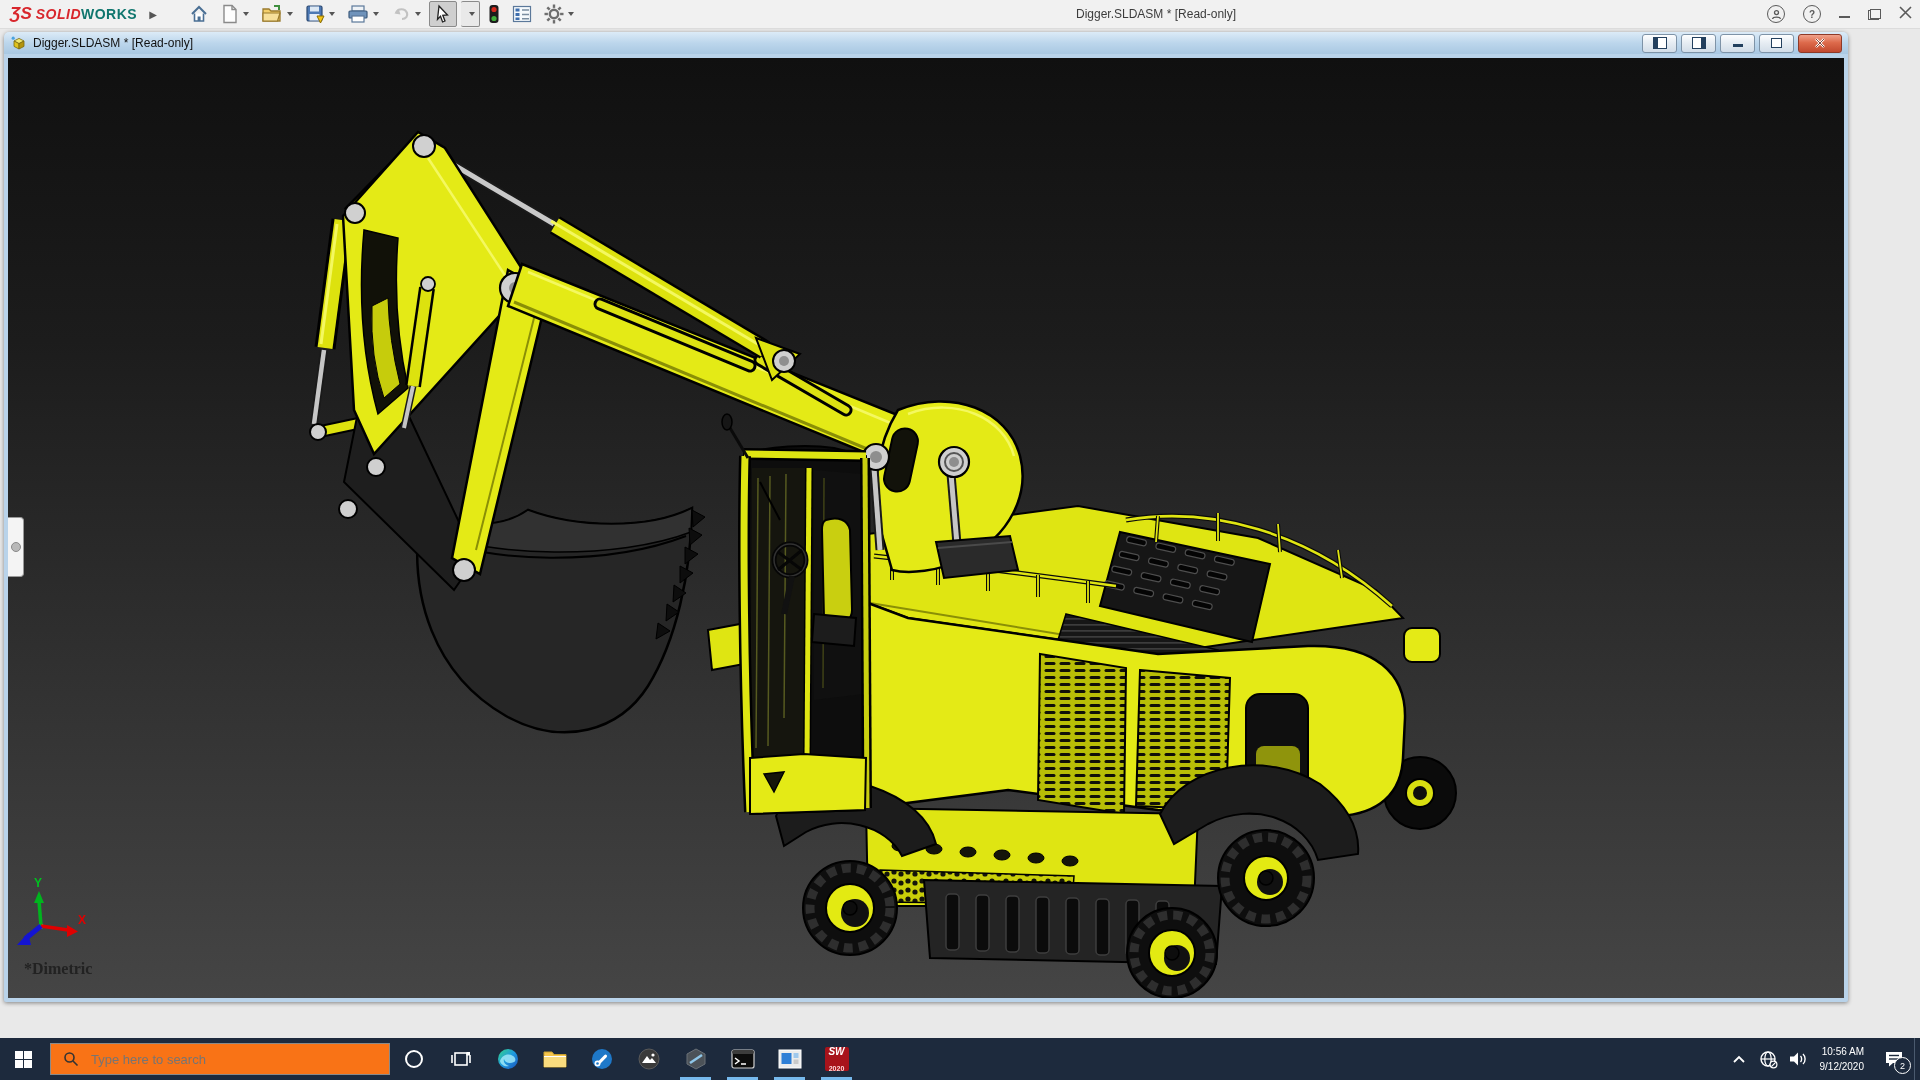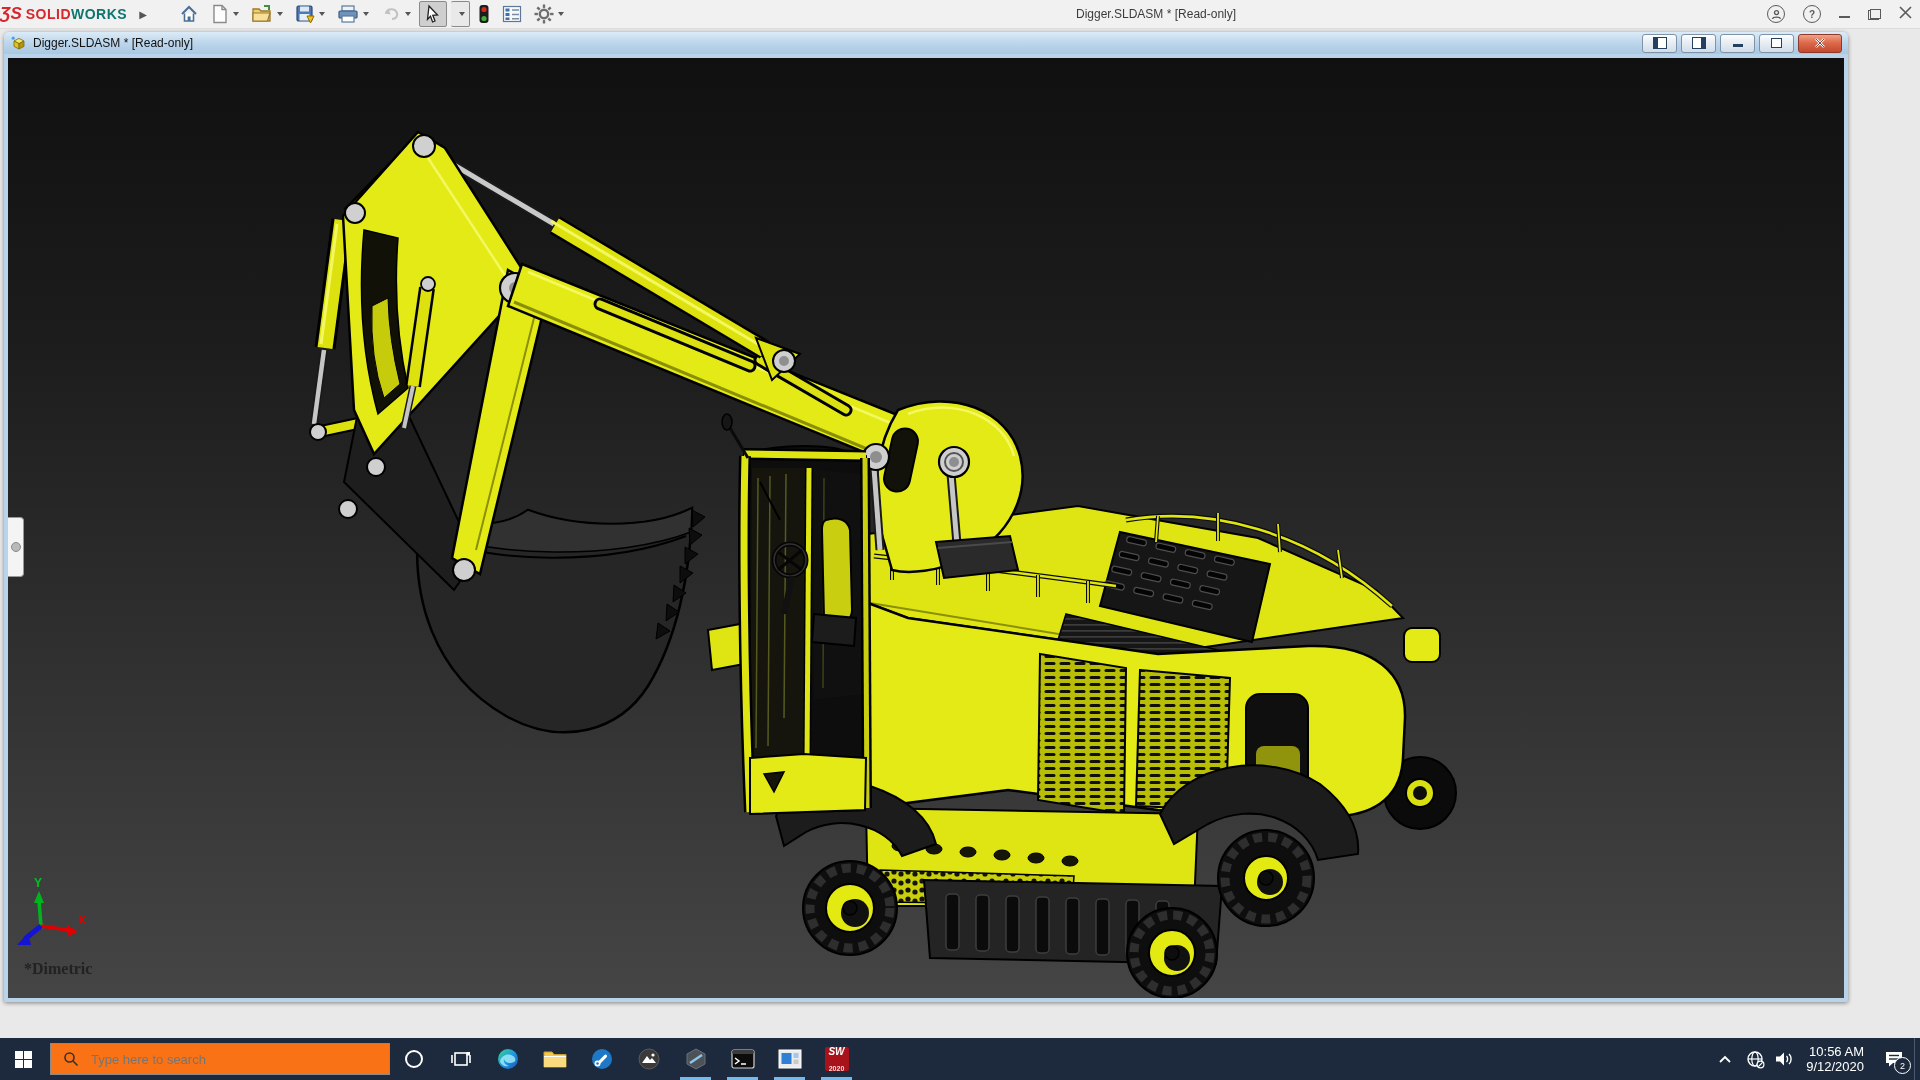--- a/index.html
+++ b/index.html
@@ -1,22 +1,22 @@
 <!DOCTYPE html>
 <html><head>
 <meta charset="utf-8">
 <style>
   html,body{margin:0;padding:0;width:1920px;height:1080px;overflow:hidden;
     font-family:"Liberation Sans",sans-serif;background:#e9e9e9;position:relative;}
   
   .titlebar{position:absolute;left:0;top:0;width:1920px;height:28px;background:#f1f1f1;
     border-bottom:1px solid #dcdcdc;display:flex;align-items:center;z-index:30;}
-  .logo{display:flex;align-items:baseline;white-space:nowrap;}
+  .logo{display:flex;align-items:baseline;margin-left:10px;white-space:nowrap;}
   .logo .glyph{font-style:italic;font-weight:bold;font-size:17px;color:#d8262c;margin-right:4px;}
-  .logo .bold{font-weight:bold;font-size:14px;color:#d8262c;letter-spacing:.5px;}
+  .logo .bold{font-weight:bold;font-size:14px;color:#d8262c;letter-spacing:.5px;font-style:italic;}
   .logo .light{font-weight:bold;font-size:14px;color:#0f766e;letter-spacing:.5px;}
   .flyout{margin-left:12px;color:#555;font-size:10px;}
   .tools{display:flex;align-items:center;margin-left:26px;}
   .tbtn{display:flex;align-items:center;height:24px;padding:0 4px;margin:0 2px;border-radius:2px;}
   .caret{width:0;height:0;border-left:3.5px solid transparent;border-right:3.5px solid transparent;
     border-top:4px solid #555;margin-left:4px;}
   .tbtn.pressed{background:#cfcfcf;border:1px solid #8a8a8a;}
   .tbtn.pressed-dd{border:1px solid #8a8a8a;border-left:none;height:24px;background:#e9e9e9;}
   .apptitle{position:absolute;left:1076px;top:0;height:28px;line-height:28px;font-size:12px;color:#3c3c3c;}
   .winctl{position:absolute;right:8px;top:0;height:28px;display:flex;align-items:center;gap:18px;}
@@ -54,21 +54,21 @@
   .searchbox input{border:none;outline:none;background:transparent;font-size:13px;color:#333;
     font-family:"Liberation Sans",sans-serif;width:270px;}
   .tb-ic{width:47px;height:42px;display:flex;align-items:center;justify-content:center;position:relative;}
   .tb-ic .runline{position:absolute;bottom:0;left:8px;right:8px;height:3px;background:#76b9ed;}
   .swtile{width:24px;height:24px;background:#a8131b;border-radius:2px;display:flex;flex-direction:column;
     align-items:center;justify-content:center;line-height:1;gap:8px;}
   .swtile .s1{color:#fff;font-weight:bold;font-size:10px;font-style:italic;}
   .swtile .s2{color:#ffd9d9;font-size:7px;font-weight:bold;}
   .tray{margin-left:auto;display:flex;align-items:center;height:42px;}
   .tray-ic{width:30px;height:42px;display:flex;align-items:center;justify-content:center;}
-  .clock{color:#fff;font-size:13px;text-align:right;line-height:15px;margin:0 10px 0 6px;}
+  .clock{color:#fff;font-size:10px;text-align:right;line-height:15px;margin:0 10px 0 6px;}
   .notif{position:relative;width:40px;height:42px;display:flex;align-items:center;justify-content:center;}
   .badge{position:absolute;right:3px;bottom:6px;width:15px;height:15px;border-radius:50%;
     background:#1d2a3d;border:1.5px solid #fff;color:#fff;font-size:9px;display:flex;align-items:center;justify-content:center;}
   .desk-sliver{width:5px;height:42px;border-left:1px solid #4a5a6e;}
 </style>
 </head>
 <body>
 
 <div class="titlebar">
   <div class="logo">

